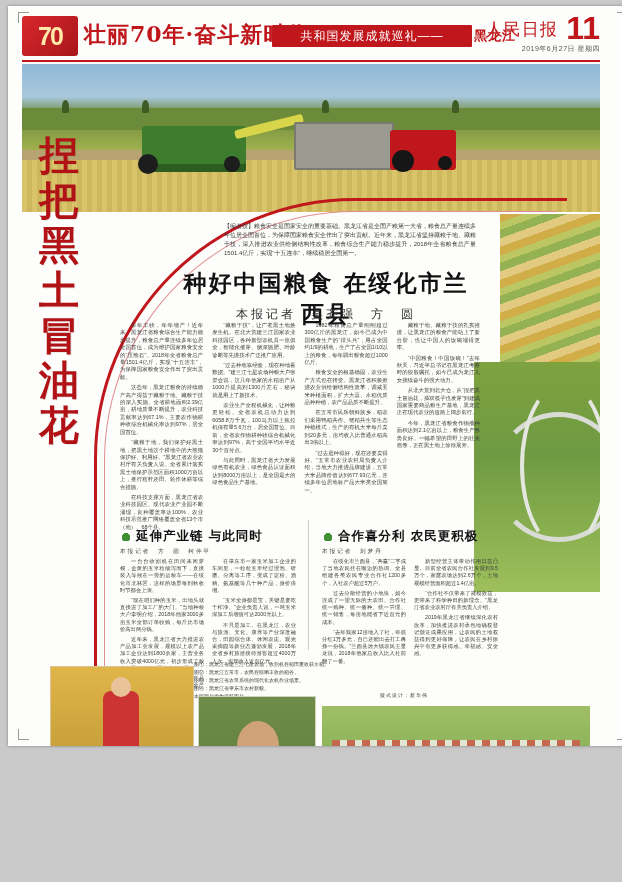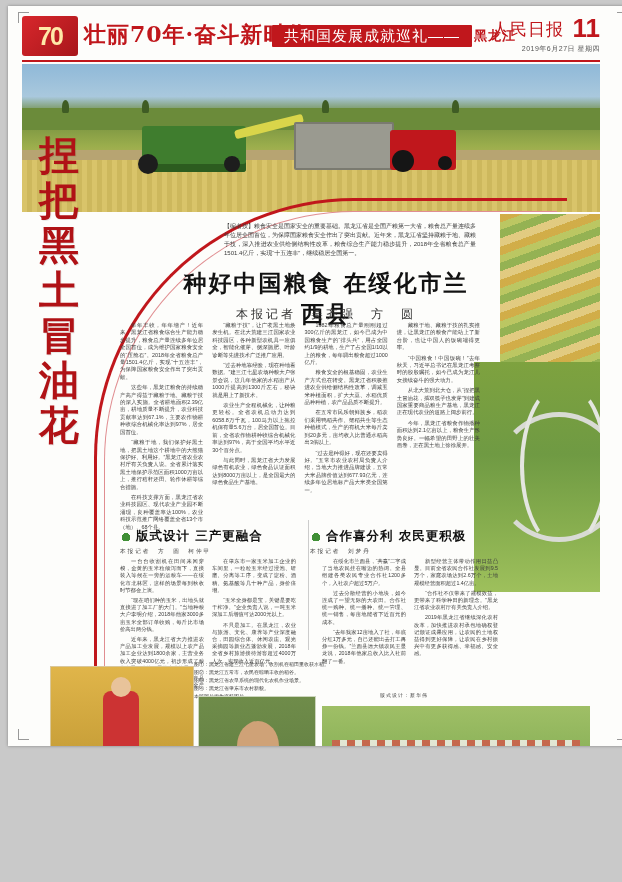--- a/index.html
+++ b/index.html
@@ -27,37 +27,37 @@
     letter-spacing:-2px;
   }
   .slogan{
     position:absolute;left:62px;top:4px;height:32px;
     color:#c0171c;font-size:22px;font-weight:bold;letter-spacing:1px;
     font-family:"DejaVu Serif", serif;
     white-space:nowrap;
   }
   .subbar{
     position:absolute;left:250px;top:9px;height:22px;width:200px;
-    background:#c0171c;color:#fff;font-size:15px;line-height:22px;
+    background:#c0171c;color:#fff;font-size:12px;line-height:22px;
     text-align:center;letter-spacing:1px;
     border-radius:1px;
   }
   .prov{
     position:absolute;left:452px;top:9px;color:#c0171c;font-size:13px;line-height:22px;
     font-weight:bold;letter-spacing:1px;white-space:nowrap;
   }
   .nameplate{
     position:absolute;right:0;top:2px;text-align:right;
   }
   .nameplate .pd{
     color:#c0171c;font-size:17px;font-weight:normal;letter-spacing:1px;
     font-family:"DejaVu Serif", serif;display:inline-block;vertical-align:top;
   }
   .nameplate .pg{
-    color:#c0171c;font-size:26px;font-weight:bold;display:inline-block;
+    color:#c0171c;font-size:32px;font-weight:bold;display:inline-block;
     margin-left:4px;line-height:20px;vertical-align:top;
   }
   .nameplate .date{
     color:#555;font-size:7px;letter-spacing:.5px;margin-top:3px;
   }
   .rule{
     position:absolute;left:14px;top:54px;width:578px;height:2px;background:#c0171c;
   }
   
   .hero{
@@ -280,40 +280,40 @@
     </div>
     <div class="col">
       <p>藏粮于地、藏粮于技的扎实推进，让黑龙江的粮食产能站上了新台阶，也让中国人的饭碗端得更牢。</p>
       <p>“中国粮食！中国饭碗！”去年秋天，习近平总书记在黑龙江考察时的殷殷嘱托，如今已成为龙江儿女接续奋斗的强大动力。</p>
       <p>从北大荒到北大仓，从“捏把黑土冒油花，插双筷子也发芽”到建成国家重要商品粮生产基地，黑龙江正在现代农业的道路上阔步前行。</p>
       <p>今年，黑龙江省粮食作物播种面积达到2.1亿亩以上，粮食生产形势良好。一幅希望的田野上的壮美画卷，正在黑土地上徐徐展开。</p>
     </div>
   </div>
 
   <div class="subsec" style="left:112px;width:180px">
-    <span class="leafy"></span><span class="t">版式设计  三产更融合</span>
+    <span class="leafy"></span><span class="t">延伸产业链  与此同时</span>
     <div class="b">本报记者　方　圆　柯仲甲</div>
   </div>
   <div class="scols" style="left:112px;top:552px;width:176px">
     <div class="col">
       <p>一台台收割机在田间来回穿梭，金黄的玉米粒倾泻而下，直接装入等候在一旁的运粮车——在绥化市北林区，这样的场景每到秋收时节都会上演。</p>
       <p>“现在咱们种的玉米，出地头就直接进了加工厂的大门。”当地种粮大户李明介绍，2018年他家3000多亩玉米全部订单收购，每斤比市场价高出两分钱。</p>
       <p>近年来，黑龙江省大力推进农产品加工业发展，规模以上农产品加工企业达到1800余家，主营业务收入突破4000亿元，初步形成了粮头食尾、农头工尾的产业格局。</p>
       <p>从卖原粮到卖产品，从卖产品到卖品牌，黑龙江农业正在向全产业链转型升级。</p>
     </div>
     <div class="col">
       <p>在肇东市一家玉米加工企业的车间里，一粒粒玉米经过浸泡、研磨、分离等工序，变成了淀粉、酒精、氨基酸等几十种产品，身价倍增。</p>
       <p>“玉米全身都是宝，关键是要吃干榨净。”企业负责人说，一吨玉米深加工后增值可达2000元以上。</p>
       <p>不只是加工。在黑龙江，农业与旅游、文化、康养等产业深度融合，田园综合体、休闲农庄、观光采摘园等新业态蓬勃发展，2018年全省乡村旅游接待游客超过4000万人次，实现收入近百亿元。</p>
     </div>
   </div>
 
   <div class="sdivider" style="left:300px"></div>
 
-  <div class="subsec" style="left:302px;width:180px">
+  <div class="subsec" style="left:314px;width:180px">
     <span class="leafy"></span><span class="t">合作喜分利  农民更积极</span>
     <div class="b">本报记者　刘梦丹</div>
   </div>
   <div class="scols" style="left:314px;top:552px;width:176px">
     <div class="col">
       <p>在绥化市兰西县，“共赢”二字成了当地农民挂在嘴边的热词。全县组建各类农民专业合作社1200多个，入社农户超过5万户。</p>
       <p>过去分散经营的小地块，如今连成了一望无际的大农田。合作社统一购种、统一播种、统一管理、统一销售，每亩地能省下近百元的成本。</p>
       <p>“去年我家12亩地入了社，年底分红1万多元，自己还能出去打工再挣一份钱。”兰西县远大镇农民王显龙说，2018年他家总收入比入社前翻了一番。</p>
     </div>
     <div class="col">

